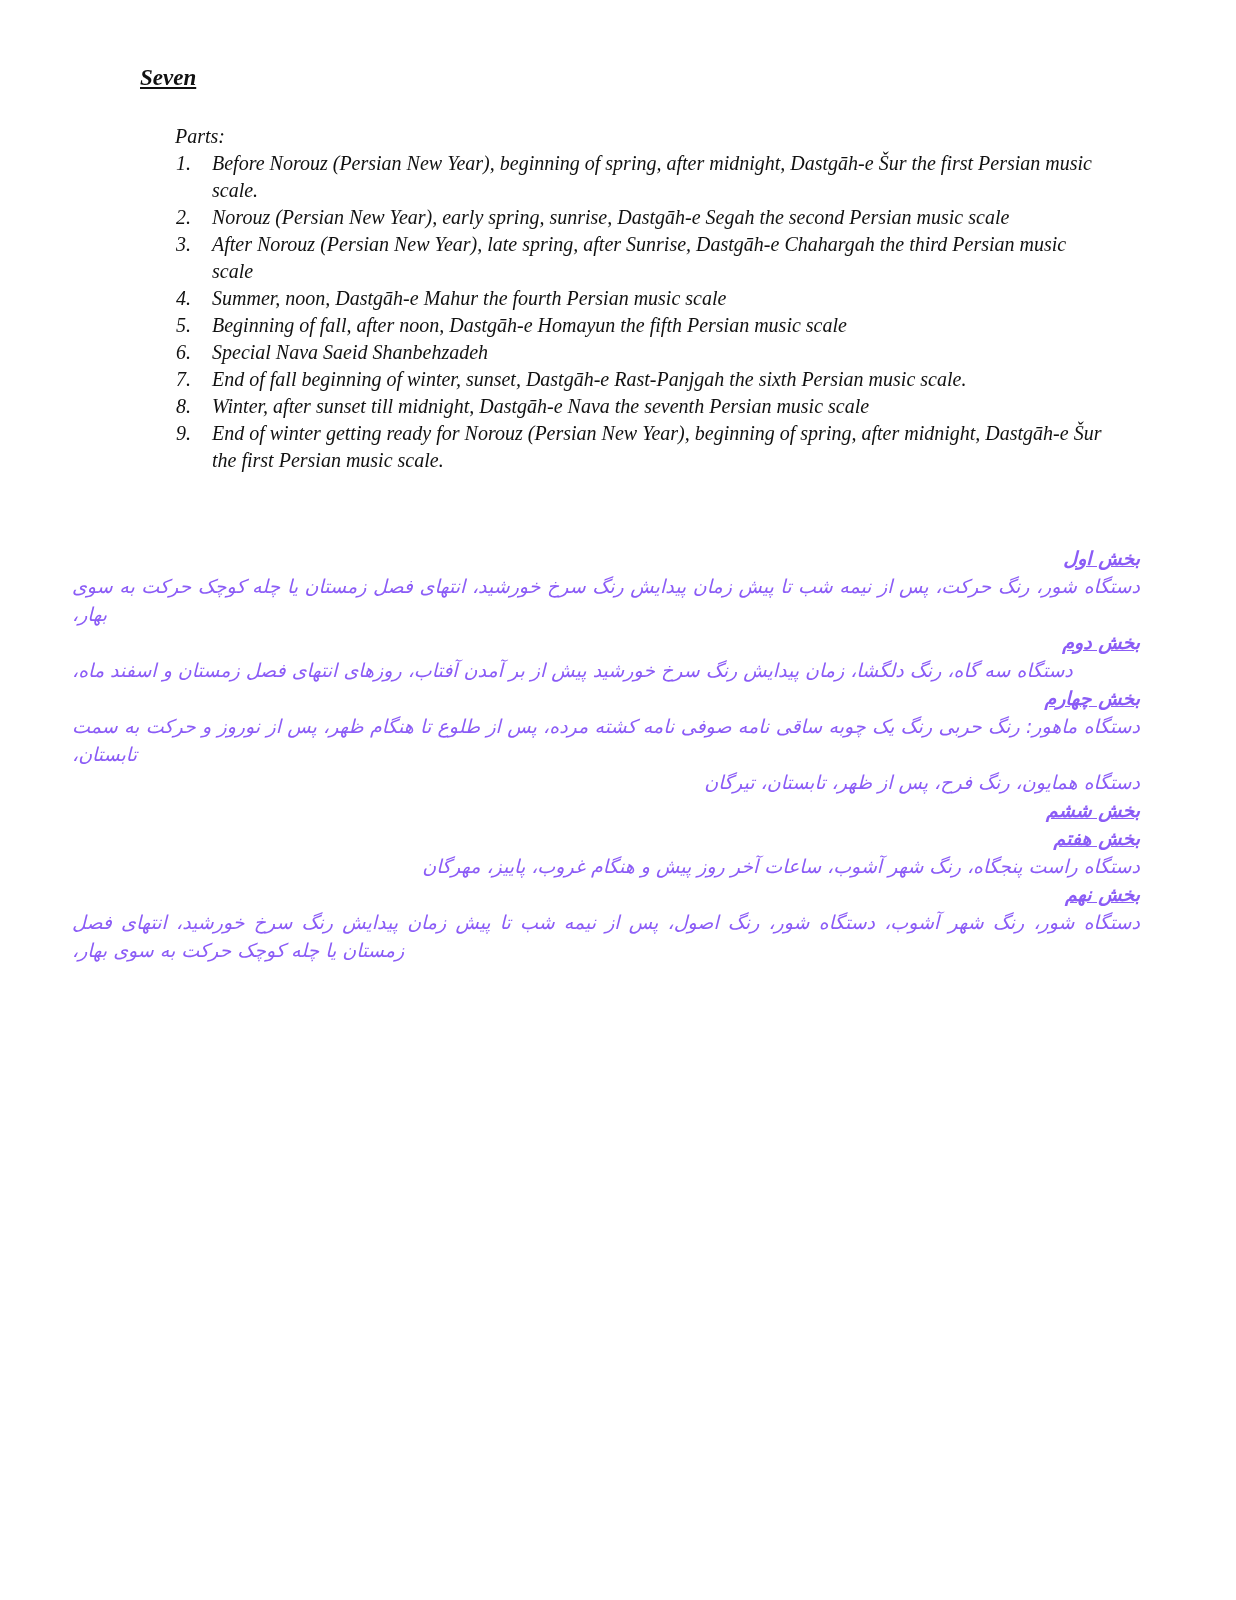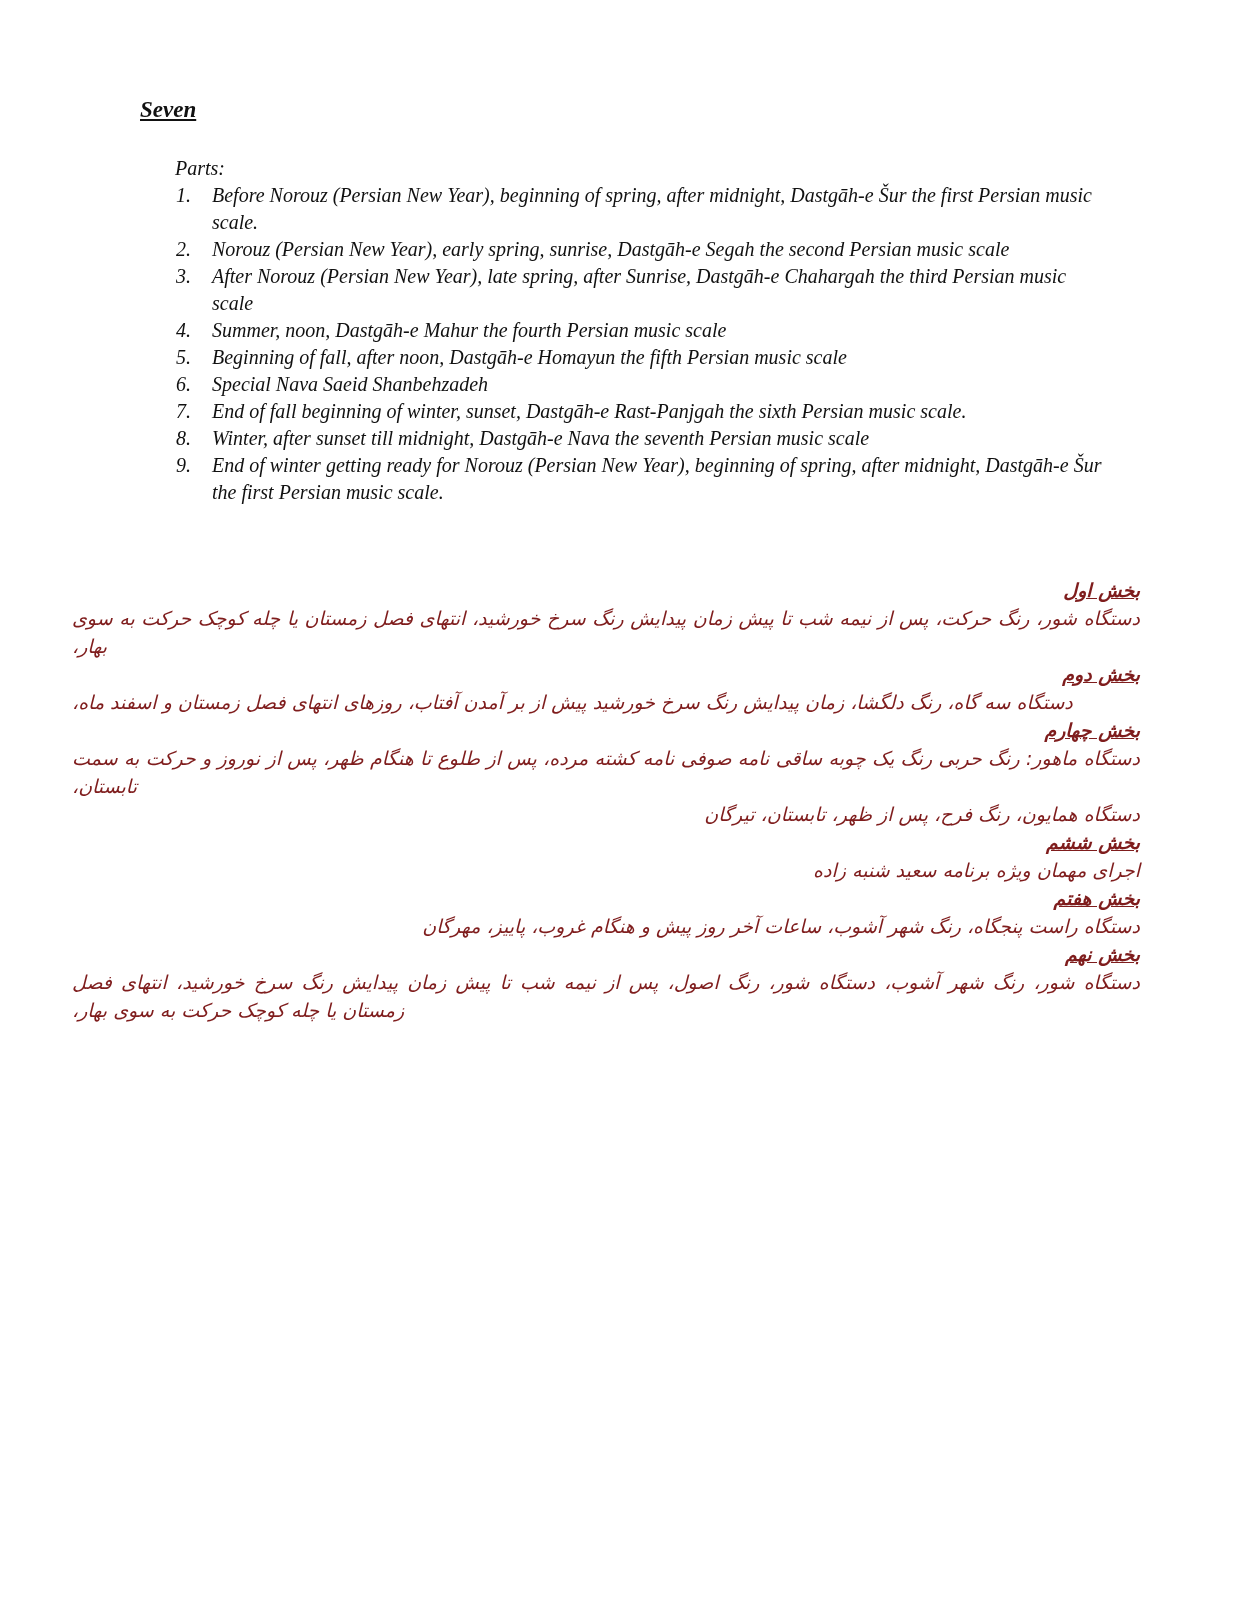--- a/index.html
+++ b/index.html
@@ -8,21 +8,21 @@
     background: #ffffff;
   }
   .page {
     position: relative;
     width: 1236px;
     height: 1468px;
     background: #ffffff;
     color: #111111;
     overflow: hidden;
     box-sizing: border-box;
-    padding-top: 96px;
+    padding-top: 64px;
   }
 
   
   .en-block {
     font-family: "Liberation Serif", serif;
     font-style: italic;
     font-size: 20px;
     line-height: 27px;
     margin-left: 140px;
     margin-right: 131px;
@@ -56,21 +56,21 @@
 
   
   .fa-block {
     margin-top: 70px;
     margin-left: 72px;
     margin-right: 96px;
     font-family: "DejaVu Sans", sans-serif;
     font-style: italic;
     font-size: 19px;
     line-height: 28px;
-    color: #7f1d1d;
+    color: #8b5cf6;
   }
   .fa-header {
     direction: rtl;
     text-align: right;
     font-weight: bold;
     text-decoration: underline;
   }
   .fa-body {
     direction: rtl;
   }
@@ -138,21 +138,20 @@
       <div class="fa-header">بخش چهارم</div>
       <div class="fa-body just">دستگاه ماهور: رنگ حربی رنگ یک چوبه ساقی نامه صوفی نامه کشته مرده، پس از طلوع تا هنگام ظهر، پس از نوروز و حرکت به سمت تابستان،</div>
     </div>
 
     <div class="fa-section">
       <div class="fa-body right">دستگاه همایون، رنگ فرح، پس از ظهر، تابستان، تیرگان</div>
     </div>
 
     <div class="fa-section">
       <div class="fa-header">بخش ششم</div>
-      <div class="fa-body right">اجرای مهمان ویژه برنامه سعید شنبه زاده</div>
     </div>
 
     <div class="fa-section">
       <div class="fa-header">بخش هفتم</div>
       <div class="fa-body right">دستگاه راست پنجگاه، رنگ شهر آشوب، ساعات آخر روز پیش و هنگام غروب، پاییز، مهرگان</div>
     </div>
 
 
     <div class="fa-section">
       <div class="fa-header">بخش نهم</div>

